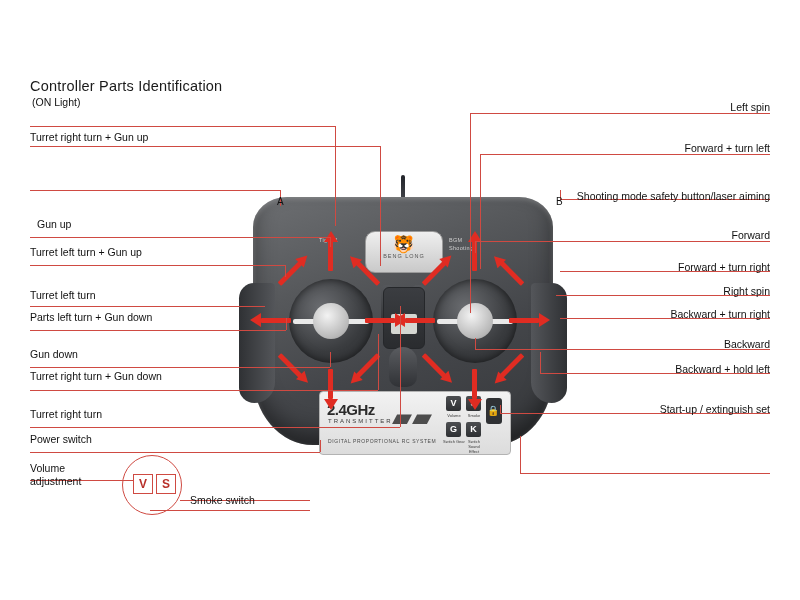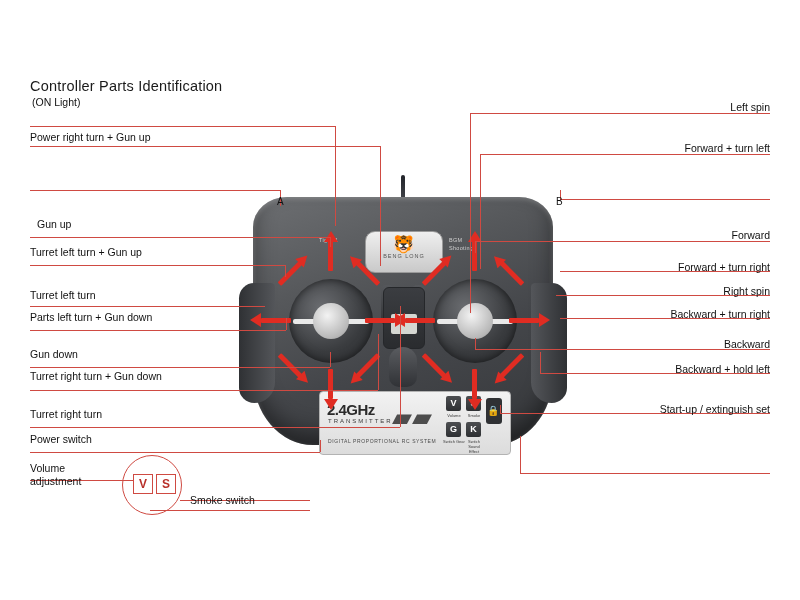--- a/index.html
+++ b/index.html
@@ -516,35 +516,36 @@
   <div class="vrule" style="left:520px; top:436px; height:37px;"></div>
 
   <div class="circle" style="left:122px; top:455px; width:58px; height:58px;"></div>
   <div class="vs-box" style="left:133px; top:474px;">V</div>
   <div class="vs-box" style="left:156px; top:474px;">S</div>
   <div class="rule" style="left:30px; top:480px; width:103px;"></div>
   <div class="rule" style="left:180px; top:500px; width:130px;"></div>
   <div class="rule" style="left:150px; top:510px; width:160px;"></div>
 
   <div class="label" style="left:32px; top:96px;">(ON  Light)</div>
-  <div class="label" style="left:30px; top:131px;">Power right turn + Gun up</div>
+  <div class="label" style="left:30px; top:131px;">Turret right turn + Gun up</div>
   <div class="label" style="left:37px; top:218px;">Gun up</div>
   <div class="label" style="left:30px; top:246px;">Turret left turn + Gun up</div>
   <div class="label" style="left:30px; top:289px;">Turret left turn</div>
   <div class="label" style="left:30px; top:311px;">Parts left turn + Gun down</div>
   <div class="label" style="left:30px; top:348px;">Gun down</div>
   <div class="label" style="left:30px; top:370px;">Turret right turn + Gun down</div>
   <div class="label" style="left:30px; top:408px;">Turret right turn</div>
   <div class="label" style="left:30px; top:433px;">Power switch</div>
   <div class="label" style="left:30px; top:462px;">Volume
 adjustment</div>
   <div class="label" style="left:190px; top:494px;">Smoke switch</div>
 
   <div class="label right" style="right:30px; top:101px; width:260px;">Left spin</div>
   <div class="label right" style="right:30px; top:142px; width:260px;">Forward + turn left</div>
+  <div class="label right" style="right:30px; top:190px; width:300px;">Shooting mode safety button/laser aiming</div>
   <div class="label right" style="right:30px; top:229px; width:260px;">Forward</div>
   <div class="label right" style="right:30px; top:261px; width:260px;">Forward + turn right</div>
   <div class="label right" style="right:30px; top:285px; width:260px;">Right spin</div>
   <div class="label right" style="right:30px; top:308px; width:260px;">Backward + turn right</div>
   <div class="label right" style="right:30px; top:338px; width:260px;">Backward</div>
   <div class="label right" style="right:30px; top:363px; width:260px;">Backward + hold left</div>
   <div class="label right" style="right:30px; top:403px; width:260px;">Start-up / extinguish set</div>
 
   <div class="mark" style="left:277px; top:196px;">A</div>
   <div class="mark" style="left:556px; top:196px;">B</div>

